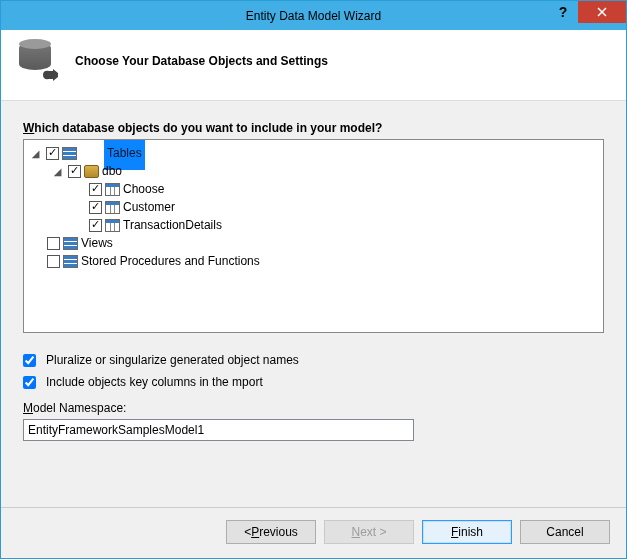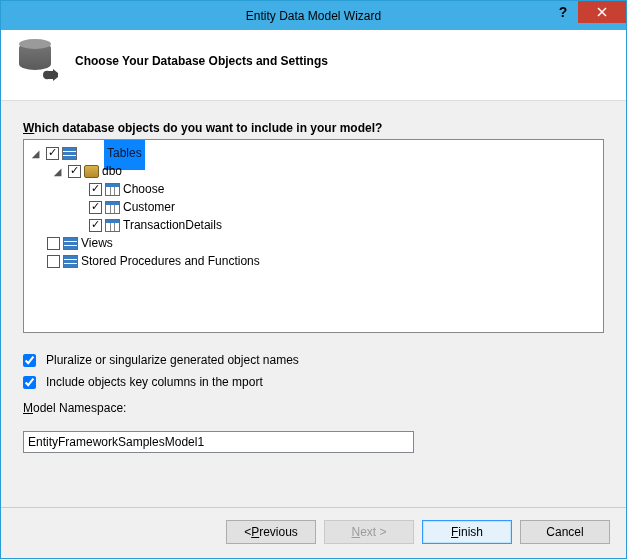--- a/index.html
+++ b/index.html
@@ -136,21 +136,21 @@
     background:#0a84ff; color:#0f172a; padding:10px 3px;margin-left:24px;
   }
   .opts { margin-top: 16px; }
   .opt { display:flex; align-items:center; height:22px; gap:10px; }
   .opt input[type=checkbox]{ width:13px; height:13px; margin:0; }
   .opt.disabled { color:#9c9c9c; }
   .ns-label { margin-top:8px; }
   .ns-label .u{ text-decoration:underline; }
   .ns-input {
     width:391px; height:22px; border:1px solid #828790; background:#fff;
-    padding:2px 4px; font-family:inherit; font-size:12px; margin-top:16px;
+    padding:2px 4px; font-family:inherit; font-size:12px; margin-top:4px;
   }
   .footer {
     border-top:1px solid #ccc;
     padding:12px 16px 14px;
     display:flex; justify-content:flex-end; gap:8px;
     background:#f0f0f0;
   }
   .btnf {
     width:90px; height:24px; border:1px solid #adadad; background:#e1e1e1;
     font-family:inherit; font-size:12px; cursor:default;

